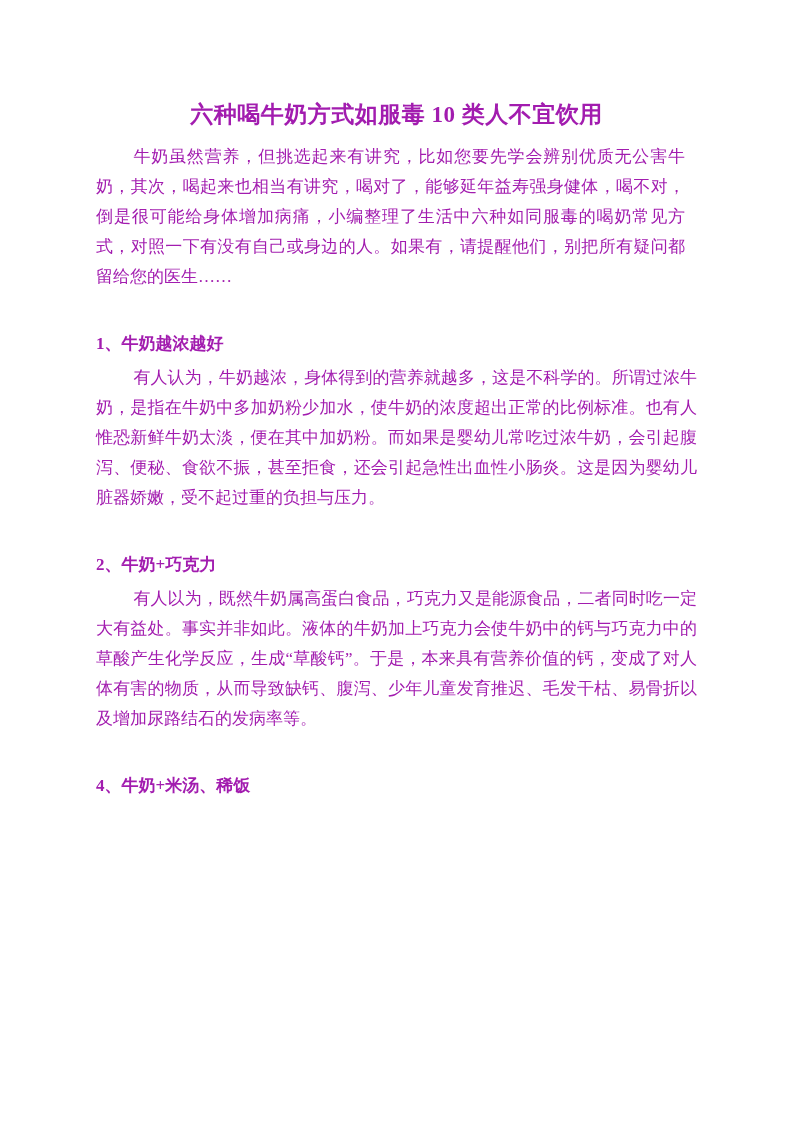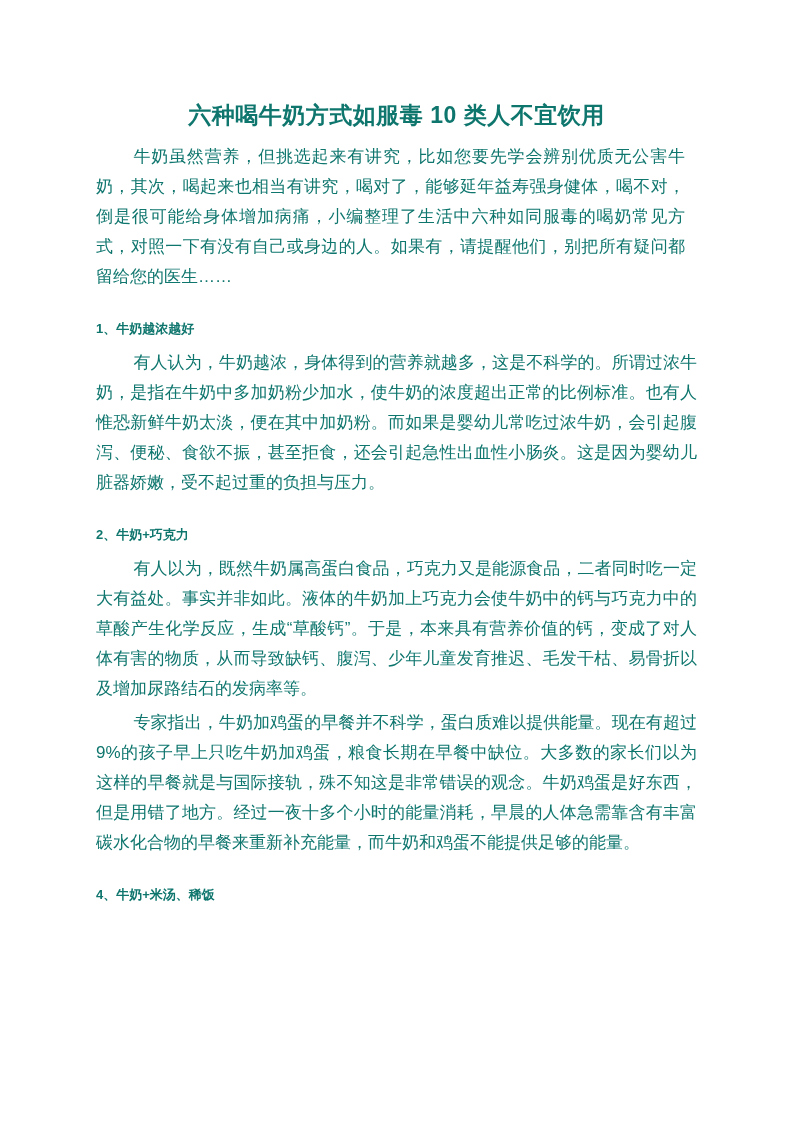--- a/index.html
+++ b/index.html
@@ -6,22 +6,22 @@
     margin: 0;
     padding: 0;
     background: #ffffff;
   }
   .page {
     position: relative;
     width: 793px;
     height: 1122px;
     background: #ffffff;
     overflow: hidden;
-    font-family: Liberation Sans, sans-serif;
-    color: #0f766e;
+    font-family: Liberation Serif, serif;
+    color: #a21caf;
     box-sizing: border-box;
   }
   .content {
     box-sizing: border-box;
     width: 793px;
     padding: 96px 96px 0 96px;
   }
   .doc-title {
     font-size: 23px;
     font-weight: 700;
@@ -34,40 +34,39 @@
     font-size: 17px;
     line-height: 30px;
     text-align: justify;
     text-indent: 2.2em;
     margin: 4px 0 0 0;
   }
   .intro {
     margin: 8px 12px 0 0;
   }
   .section-heading {
-    font-size: 13px;
+    font-size: 17px;
     font-weight: 700;
     line-height: 30px;
-    margin: 22px 0 0 0;
+    margin: 37px 0 0 0;
   }
 </style>
 </head>
 <body>
 
 <div class="page">
   <div class="content">
 
     <h1 class="doc-title">六种喝牛奶方式如服毒 10 类人不宜饮用</h1>
 
     <p class="para intro">牛奶虽然营养，但挑选起来有讲究，比如您要先学会辨别优质无公害牛奶，其次，喝起来也相当有讲究，喝对了，能够延年益寿强身健体，喝不对，倒是很可能给身体增加病痛，小编整理了生活中六种如同服毒的喝奶常见方式，对照一下有没有自己或身边的人。如果有，请提醒他们，别把所有疑问都留给您的医生……</p>
 
     <h2 class="section-heading">1、牛奶越浓越好</h2>
     <p class="para">有人认为，牛奶越浓，身体得到的营养就越多，这是不科学的。所谓过浓牛奶，是指在牛奶中多加奶粉少加水，使牛奶的浓度超出正常的比例标准。也有人惟恐新鲜牛奶太淡，便在其中加奶粉。而如果是婴幼儿常吃过浓牛奶，会引起腹泻、便秘、食欲不振，甚至拒食，还会引起急性出血性小肠炎。这是因为婴幼儿脏器娇嫩，受不起过重的负担与压力。</p>
 
     <h2 class="section-heading">2、牛奶+巧克力</h2>
     <p class="para">有人以为，既然牛奶属高蛋白食品，巧克力又是能源食品，二者同时吃一定大有益处。事实并非如此。液体的牛奶加上巧克力会使牛奶中的钙与巧克力中的草酸产生化学反应，生成“草酸钙”。于是，本来具有营养价值的钙，变成了对人体有害的物质，从而导致缺钙、腹泻、少年儿童发育推迟、毛发干枯、易骨折以及增加尿路结石的发病率等。</p>
 
-    <p class="para">专家指出，牛奶加鸡蛋的早餐并不科学，蛋白质难以提供能量。现在有超过9%的孩子早上只吃牛奶加鸡蛋，粮食长期在早餐中缺位。大多数的家长们以为这样的早餐就是与国际接轨，殊不知这是非常错误的观念。牛奶鸡蛋是好东西，但是用错了地方。经过一夜十多个小时的能量消耗，早晨的人体急需靠含有丰富碳水化合物的早餐来重新补充能量，而牛奶和鸡蛋不能提供足够的能量。</p>
 
     <h2 class="section-heading">4、牛奶+米汤、稀饭</h2>
 
   </div>
 </div>
 
 </body></html>

